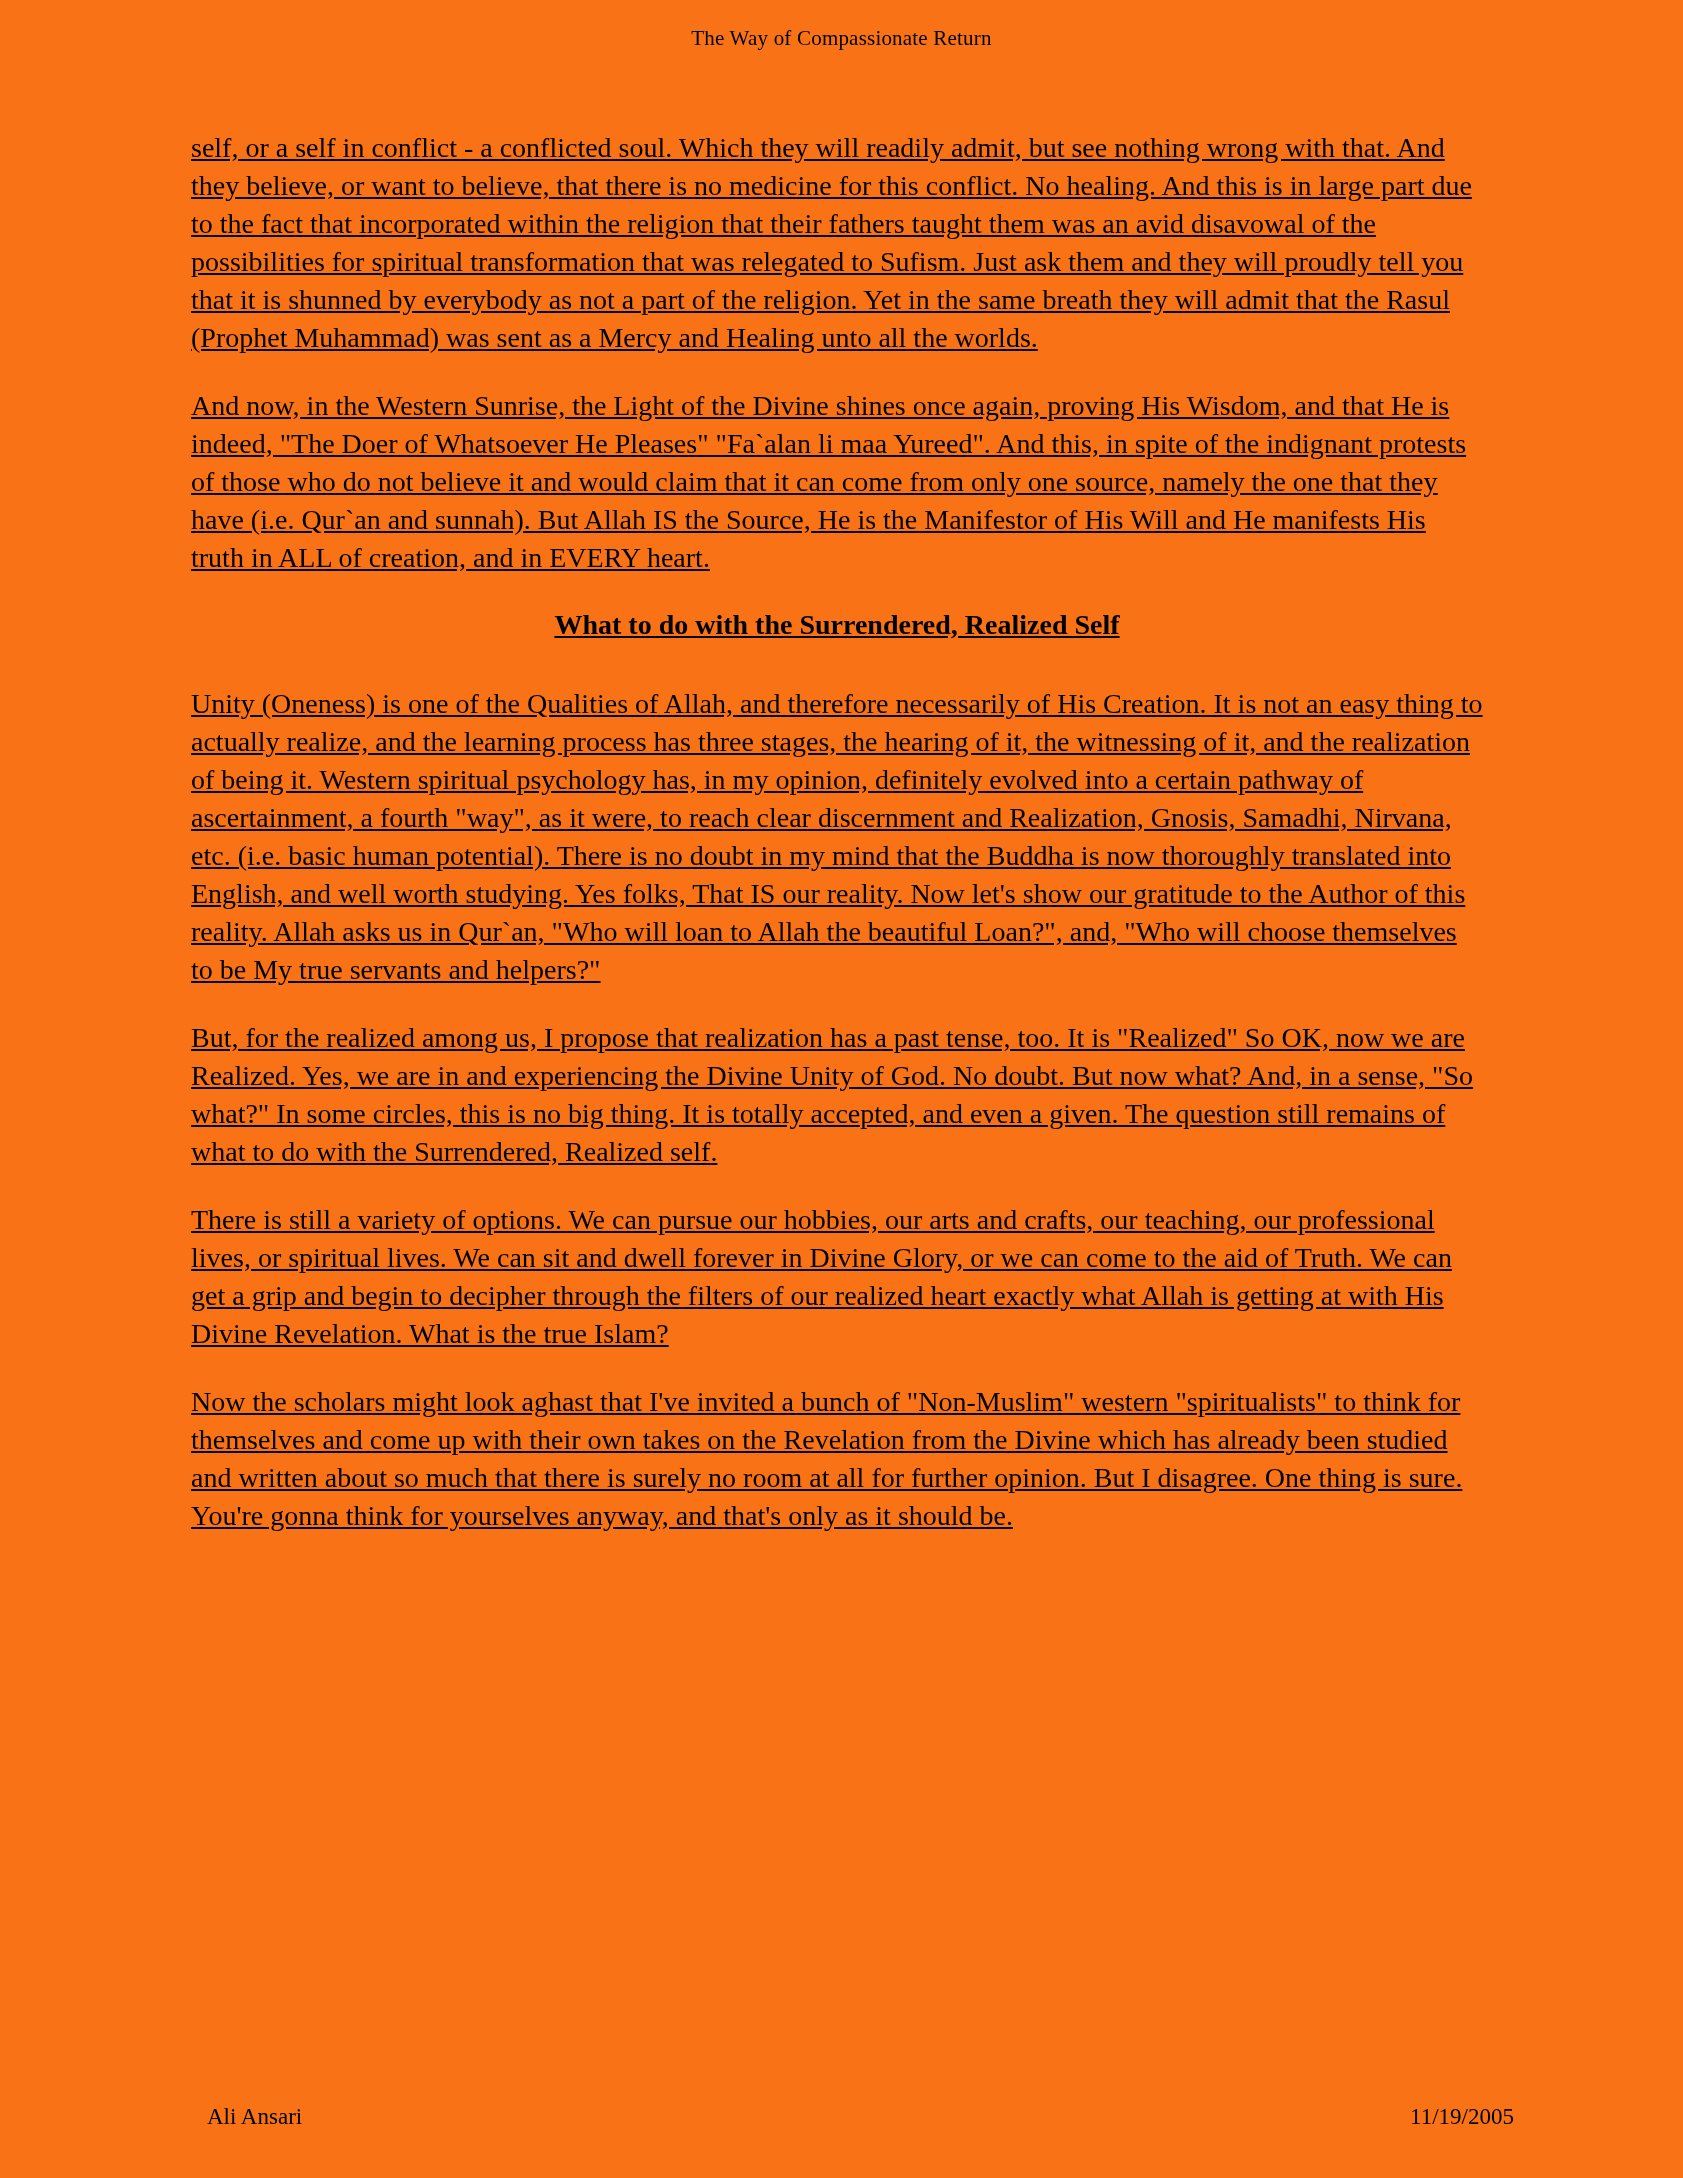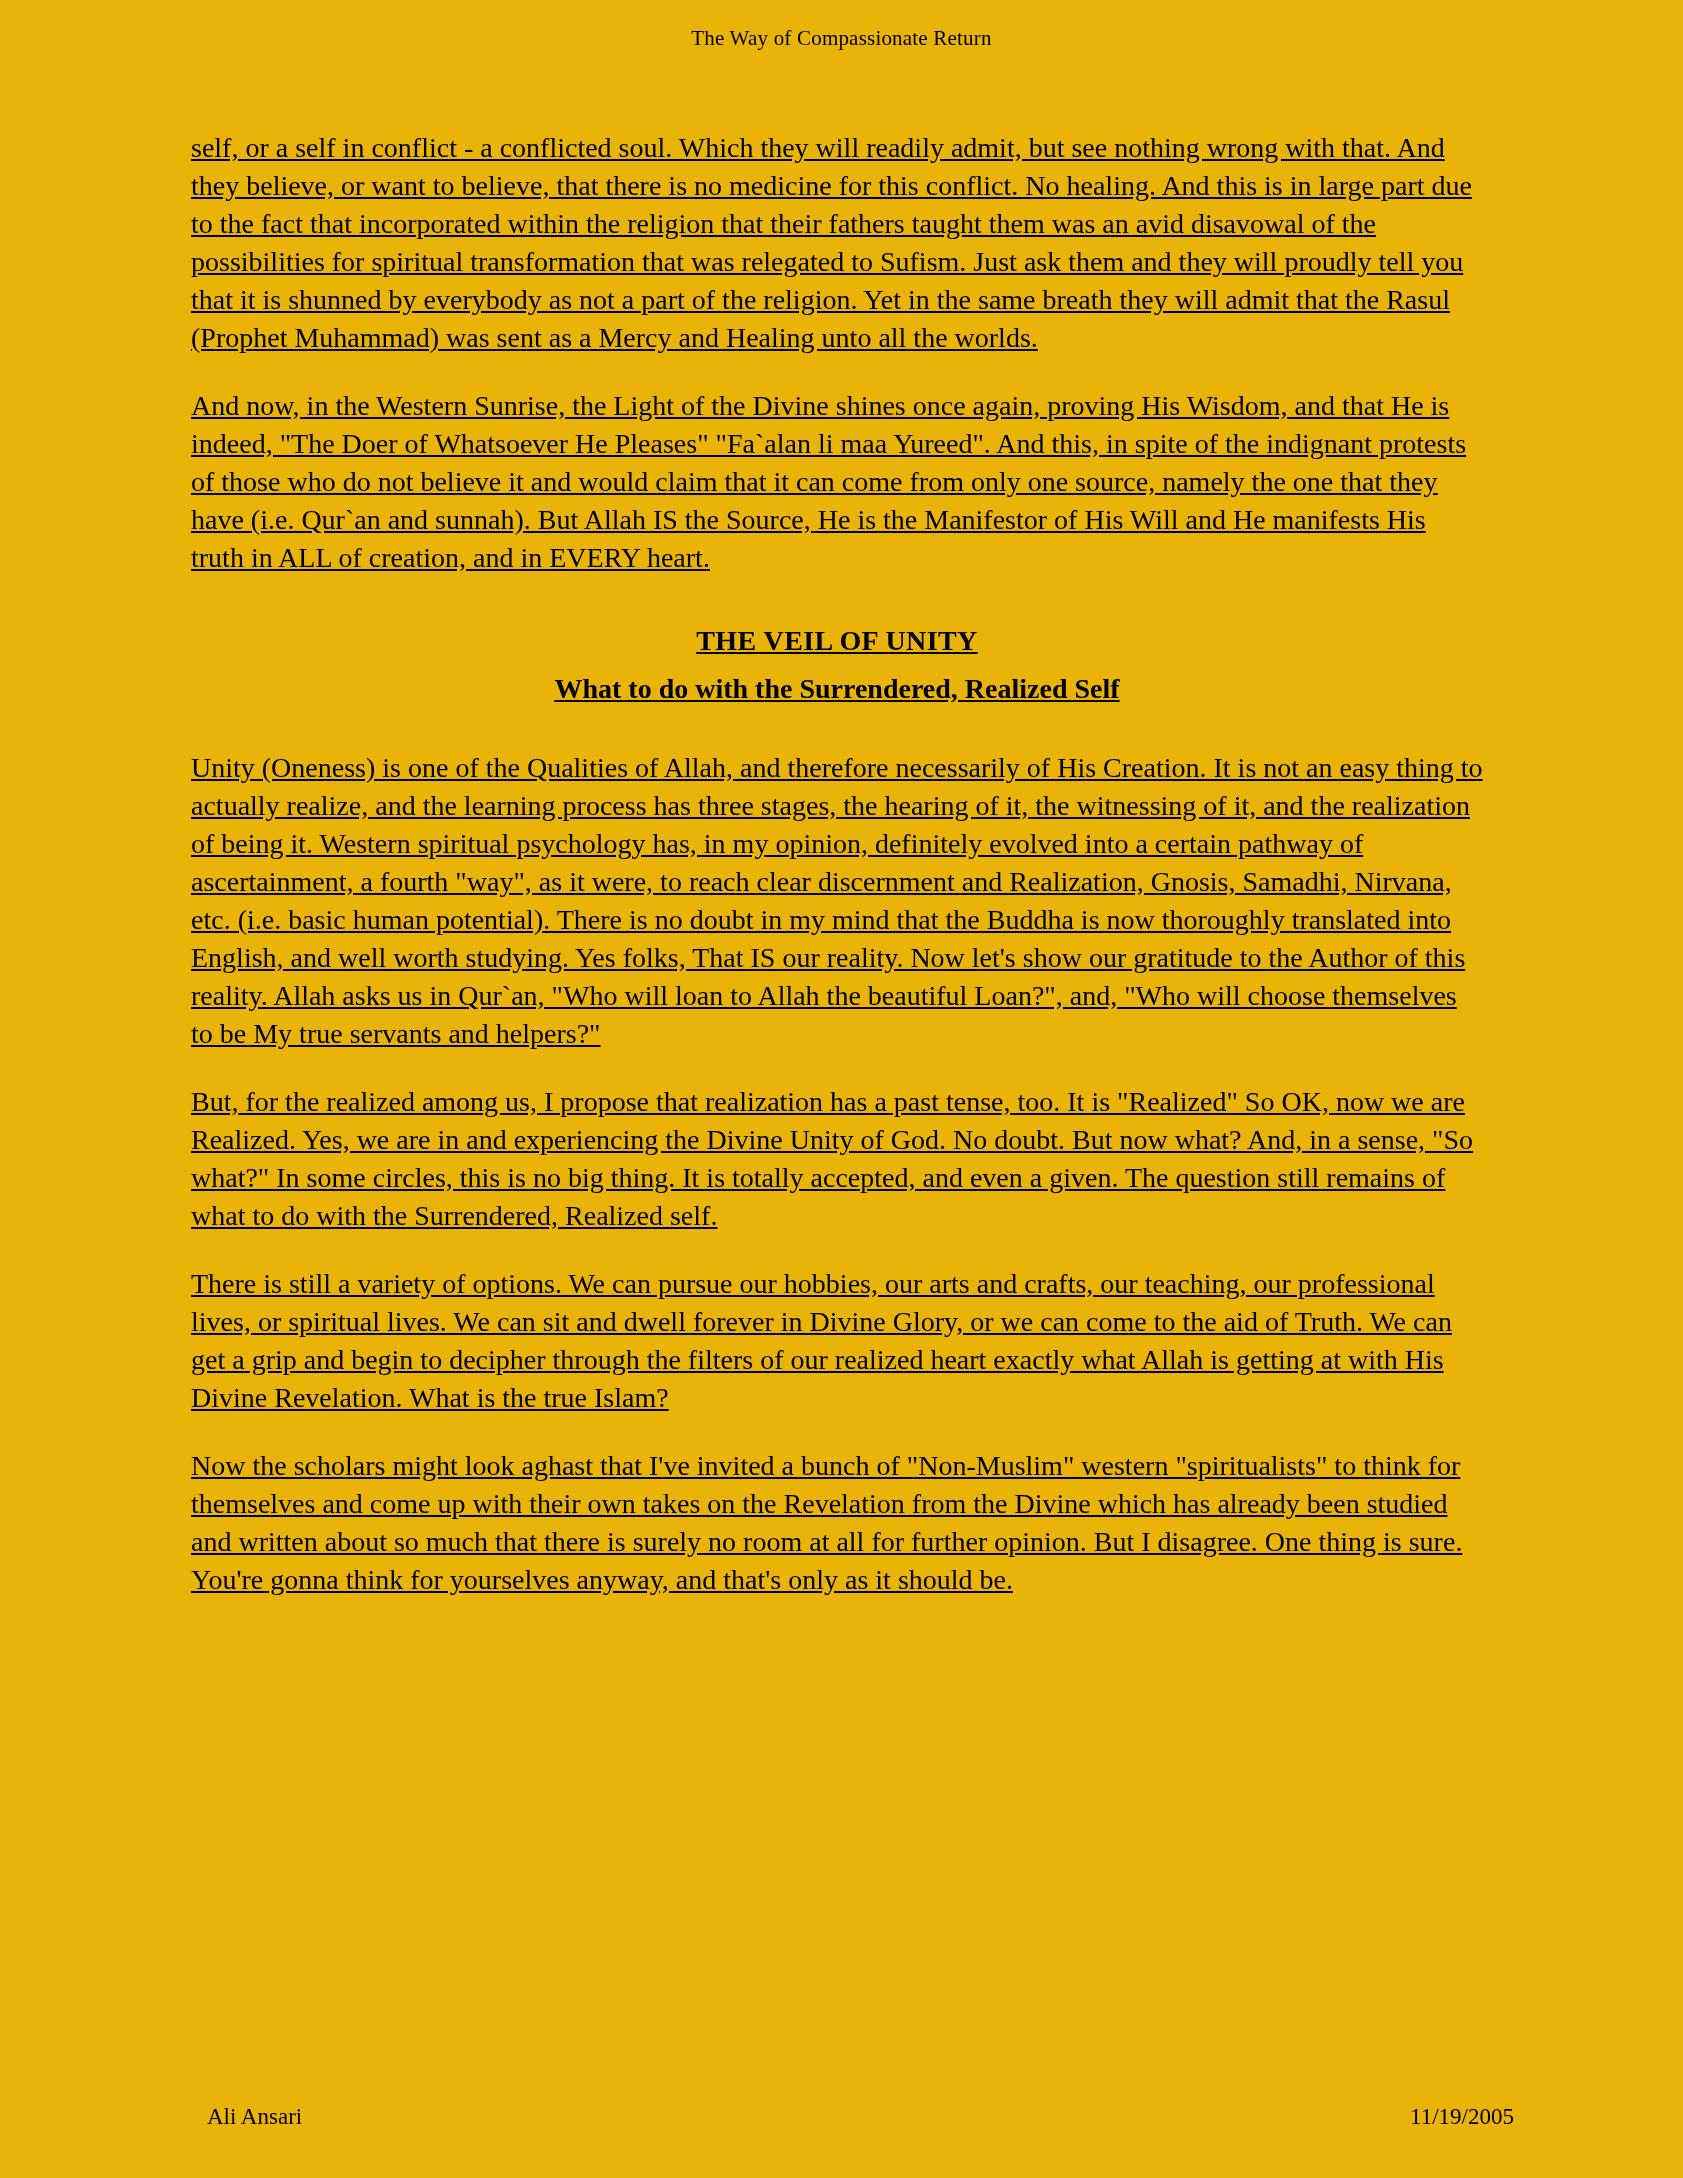--- a/index.html
+++ b/index.html
@@ -9,21 +9,21 @@
   }
   body {
     font-family: "Liberation Serif", "DejaVu Serif", serif;
     color: #000000;
   }
   .page {
     position: relative;
     width: 1683px;
     height: 2178px;
     box-sizing: border-box;
-    background: #eab308;
+    background: #f97316;
     overflow: hidden;
   }
   .running-header {
     position: absolute;
     top: 26px;
     left: 0;
     width: 1683px;
     text-align: center;
     font-size: 21px;
     letter-spacing: 0.2px;
@@ -86,21 +86,20 @@
 <div class="page">
 
   <div class="running-header">The Way of Compassionate Return</div>
 
   <div class="content">
 
     <p class="body-par">self, or a self in conflict - a conflicted soul. Which they will readily admit, but see nothing wrong with that. And they believe, or want to believe, that there is no medicine for this conflict. No healing. And this is in large part due to the fact that incorporated within the religion that their fathers taught them was an avid disavowal of the possibilities for spiritual transformation that was relegated to Sufism. Just ask them and they will proudly tell you that it is shunned by everybody as not a part of the religion.  Yet in the same breath they will admit that the Rasul (Prophet Muhammad) was sent as a Mercy and Healing unto all the worlds.</p>
 
     <p class="body-par"><span>And now, in the Western Sunrise, the Light of the Divine shines once again, proving His Wisdom, and that He is indeed, "The Doer of Whatsoever He Pleases" "Fa`alan li maa Yureed". And this, in spite of the indignant protests of those who do not believe it and would claim that it can come from only one source, namely the one that </span><u class="ul">they</u><span> have (i.e. Qur`an and sunnah). But Allah IS the Source, He is the Manifestor of His Will and He manifests His truth in ALL of creation, and in EVERY heart.</span></p>
 
-    <div class="section-head">THE VEIL OF UNITY</div>
 
 
     <div class="section-sub">What to do with the Surrendered, Realized Self</div>
 
     <p class="body-par">Unity (Oneness) is one of the Qualities of Allah, and therefore necessarily of His Creation. It is not an easy thing to actually realize, and the learning process has three stages, the hearing of it, the witnessing of it, and the realization of being it. Western spiritual psychology has, in my opinion, definitely evolved into a certain pathway of ascertainment, a fourth "way", as it were, to reach clear discernment and Realization, Gnosis, Samadhi, Nirvana, etc. (i.e. basic human potential). There is no doubt in my mind that the Buddha is now thoroughly translated into English, and well worth studying. Yes folks, That IS our reality. Now let's show our gratitude to the Author of this reality. Allah asks us in Qur`an, "Who will loan to Allah the beautiful Loan?", and, "Who will choose themselves to be My true servants and helpers?"</p>
 
     <p class="body-par"><span>But, for the realized among us, I propose that realization has a past tense, too. It is "Realized" So OK, now we are Realized. Yes, we are in and experiencing the Divine Unity of God. No doubt. But now what? And, in a sense, "So what?" In some circles, this is no big thing. It is totally accepted, and even a given. The question still remains of </span><u class="ul">what to do with the Surrendered, Realized self</u><span>.</span></p>
 
     <p class="body-par">There is still a variety of options. We can pursue our hobbies, our arts and crafts, our teaching, our professional lives, or spiritual lives. We can sit and dwell forever in Divine Glory, or we can come to the aid of Truth. We can get a grip and begin to decipher through the filters of our realized heart exactly what Allah is getting at with His Divine Revelation. What is the true Islam?</p>
 

